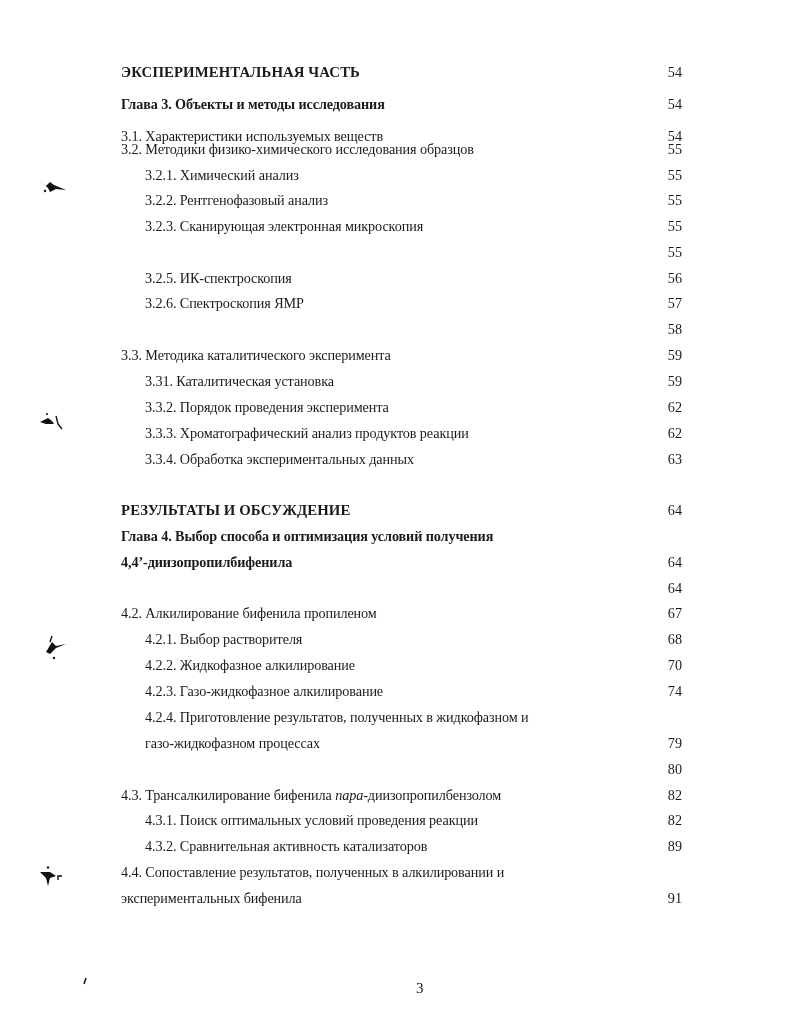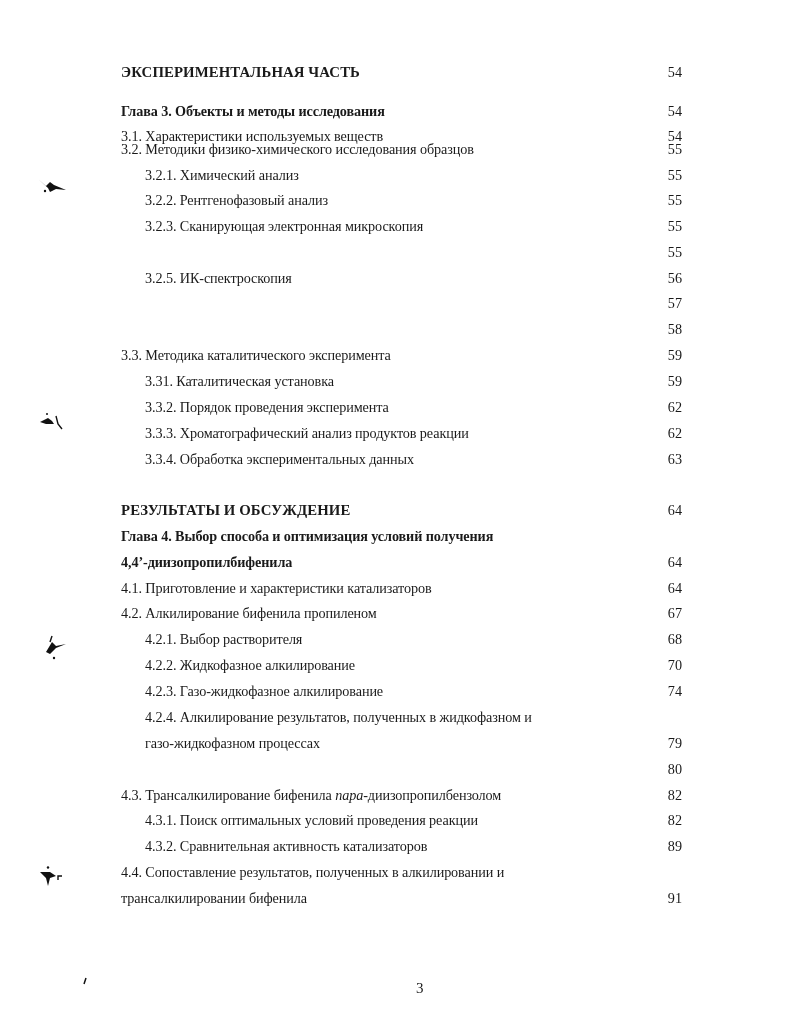--- a/index.html
+++ b/index.html
@@ -27,21 +27,21 @@
     .mark { position: absolute; }
   </style>
 </head>
 <body>
 
 <div class="toc">
   <div class="row lvl0 bold caps" style="top:61px">
     <span class="title">ЭКСПЕРИМЕНТАЛЬНАЯ ЧАСТЬ</span>
     <span class="page">54</span>
   </div>
-  <div class="row lvl0 bold" style="top:100px">
+  <div class="row lvl0 bold" style="top:93px">
     <span class="title">Глава 3. Объекты и методы исследования</span>
     <span class="page" style="font-weight:normal">54</span>
   </div>
   <div class="row lvl0" style="top:125px">
     <span class="title">3.1. Характеристики используемых веществ</span>
     <span class="page">54</span>
   </div>
   <div class="row lvl0" style="top:138px">
     <span class="title">3.2. Методики физико-химического исследования образцов</span>
     <span class="page">55</span>
@@ -59,20 +59,21 @@
     <span class="page">55</span>
   </div>
   <div class="row lvl1" style="top:241px">
     <span class="page">55</span>
   </div>
   <div class="row lvl1" style="top:267px">
     <span class="title">3.2.5. ИК-спектроскопия</span>
     <span class="page">56</span>
   </div>
   <div class="row lvl1" style="top:292px">
+    <span class="title">3.2.6. Спектроскопия ЯМР</span>
     <span class="page">57</span>
   </div>
   <div class="row lvl1" style="top:318px">
     <span class="page">58</span>
   </div>
   <div class="row lvl0" style="top:344px">
     <span class="title">3.3. Методика каталитического эксперимента</span>
     <span class="page">59</span>
   </div>
   <div class="row lvl1" style="top:370px">
@@ -98,41 +99,40 @@
   </div>
   <div class="row lvl0 bold" style="top:525px">
     <span class="title">Глава 4. Выбор способа и оптимизация условий получения</span>
     <span class="page"></span>
   </div>
   <div class="row lvl0 bold" style="top:551px">
     <span class="title">4,4’-диизопропилбифенила</span>
     <span class="page" style="font-weight:normal">64</span>
   </div>
   <div class="row lvl0" style="top:577px">
-    <span class="title">4.1. Приготовление и характеристики катализаторов</span>
     <span class="page">64</span>
   </div>
   <div class="row lvl0" style="top:602px">
     <span class="title">4.2. Алкилирование бифенила пропиленом</span>
     <span class="page">67</span>
   </div>
   <div class="row lvl1" style="top:628px">
     <span class="title">4.2.1. Выбор растворителя</span>
     <span class="page">68</span>
   </div>
   <div class="row lvl1" style="top:654px">
     <span class="title">4.2.2. Жидкофазное алкилирование</span>
     <span class="page">70</span>
   </div>
   <div class="row lvl1" style="top:680px">
     <span class="title">4.2.3. Газо-жидкофазное алкилирование</span>
     <span class="page">74</span>
   </div>
   <div class="row lvl1" style="top:706px">
-    <span class="title">4.2.4. Алкилирование результатов, полученных в жидкофазном и</span>
+    <span class="title">4.2.4. Приготовление результатов, полученных в жидкофазном и</span>
     <span class="page"></span>
   </div>
   <div class="row lvl1" style="top:732px">
     <span class="title">газо-жидкофазном процессах</span>
     <span class="page">79</span>
   </div>
   <div class="row lvl1" style="top:758px">
     <span class="page">80</span>
   </div>
   <div class="row lvl0" style="top:784px">
@@ -145,21 +145,21 @@
   </div>
   <div class="row lvl1" style="top:835px">
     <span class="title">4.3.2. Сравнительная активность катализаторов</span>
     <span class="page">89</span>
   </div>
   <div class="row lvl0" style="top:861px">
     <span class="title">4.4. Сопоставление результатов, полученных в алкилировании и</span>
     <span class="page"></span>
   </div>
   <div class="row lvl0" style="top:887px">
-    <span class="title">трансалкилировании бифенила</span>
+    <span class="title">экспериментальных бифенила</span>
     <span class="page">91</span>
   </div>
 </div>
 
 <div class="pagenum">3</div>
 
 <svg class="mark" style="left:36px;top:176px" width="36" height="24">
   <path d="M2 3 L10 10 L14 6 L18 9 L30 14 L20 13 L14 16 L12 12 Z" fill="#111"></path>
   <circle cx="9" cy="15" r="1.2" fill="#111"></circle>
 </svg>

